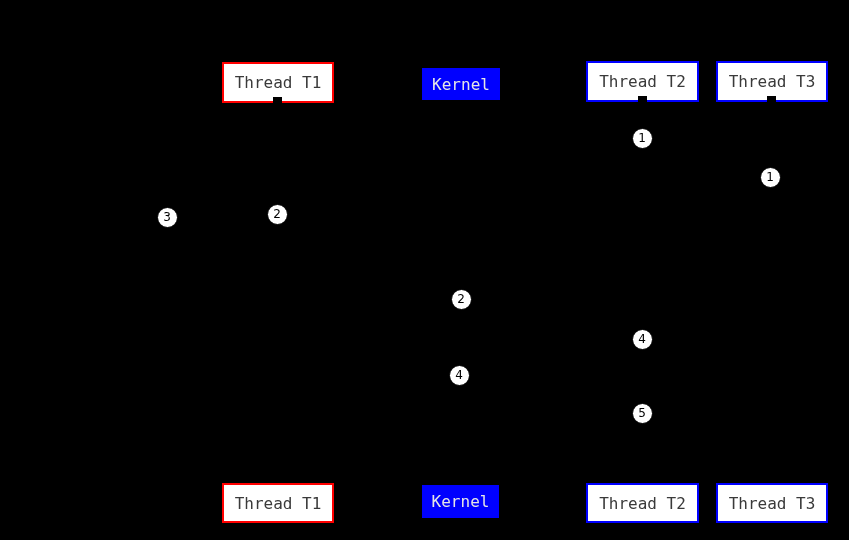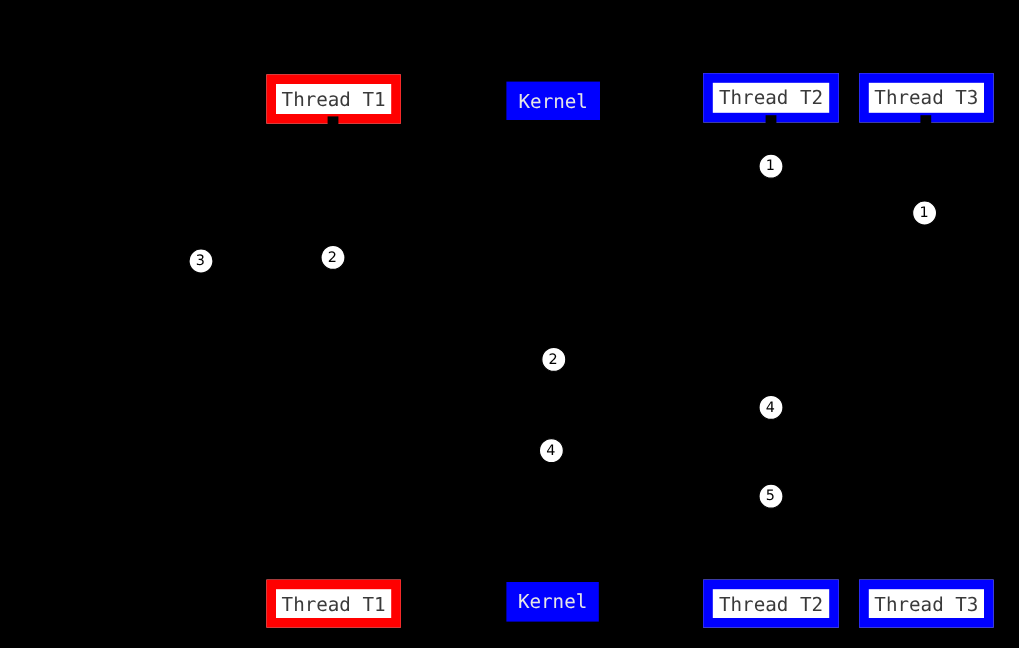--- a/index.html
+++ b/index.html
@@ -18,21 +18,21 @@
   .actor {
     position: absolute;
     box-sizing: border-box;
     display: flex;
     align-items: center;
     justify-content: center;
     font-size: 16px;
     white-space: nowrap;
   }
   .actor.thread {
-    border: 8px solid #a3a3a3; 
+    border: 2px solid #a3a3a3; 
     background: #ffffff;
   }
   .actor.kernel {
     background: #0000ff; 
   }
   .lifeline-stub {
     position: absolute;
     width: 9px;
     height: 7px;
     background: #000000;

